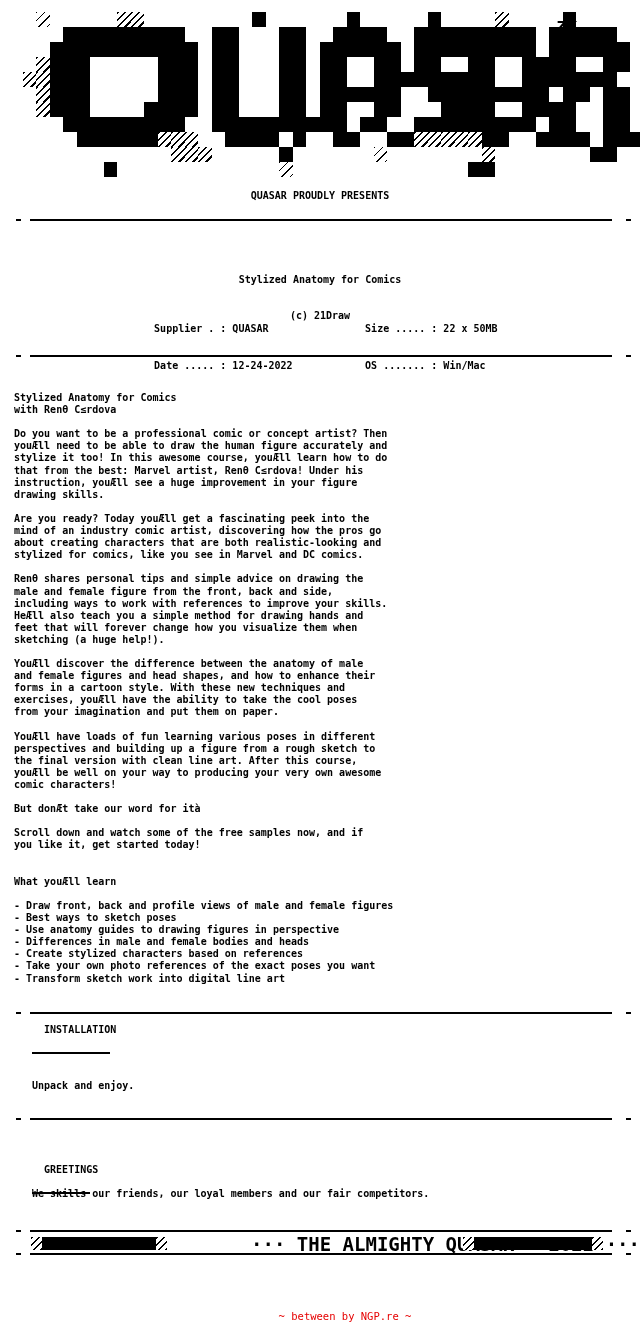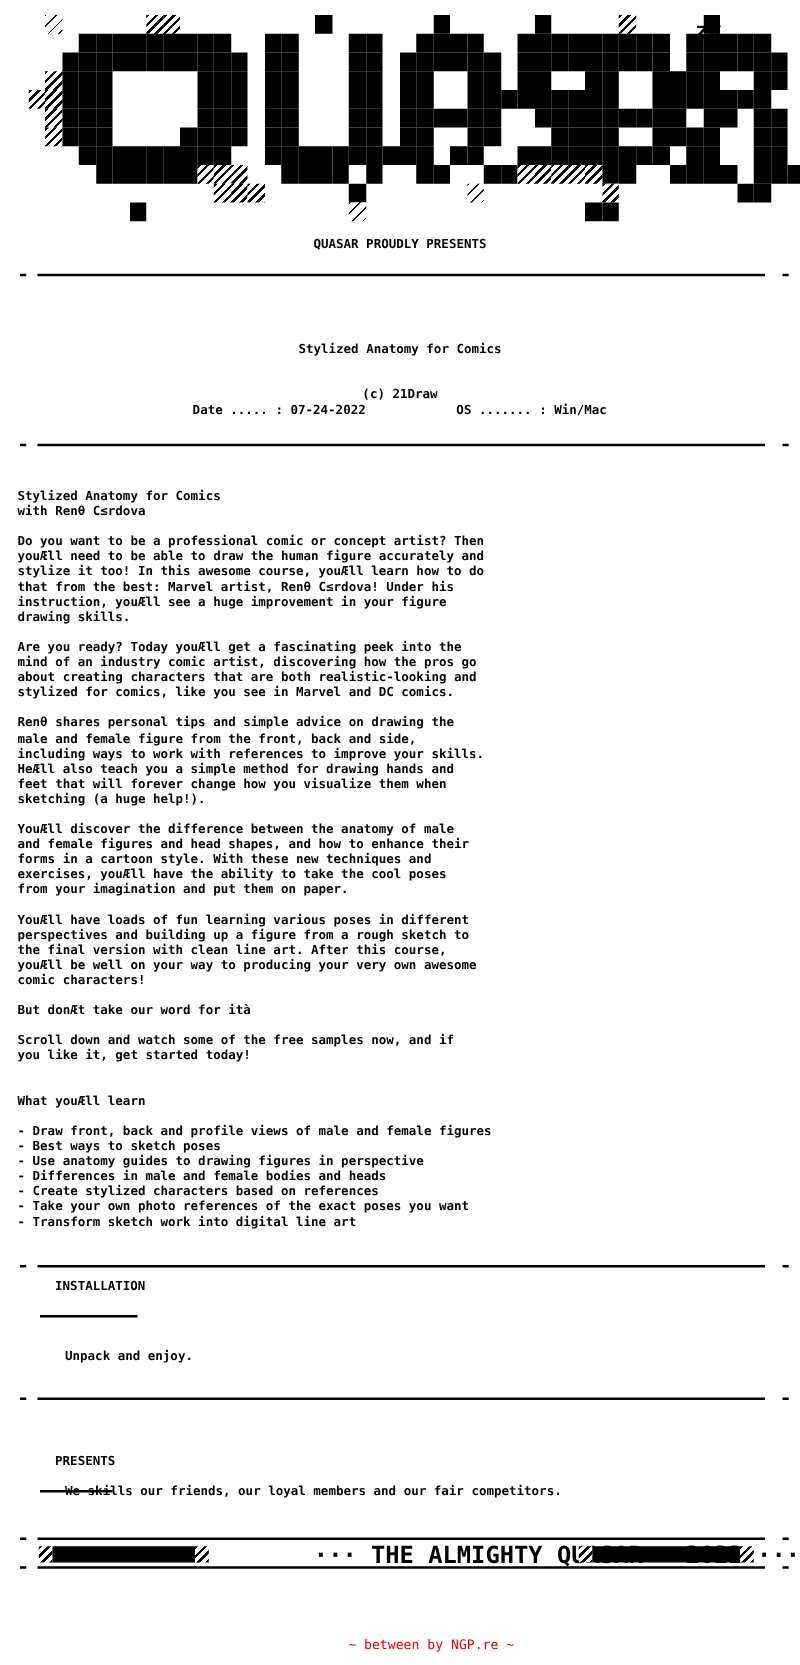--- a/index.html
+++ b/index.html
@@ -27,21 +27,21 @@
   
   #release-head{top:250px;}
   #info-block{position:absolute;left:130px;top:287px;}
   .inforow{height:12.1px;white-space:pre;}
   .inforow .il{display:inline-block;width:211px;}
   
   #description{position:absolute;left:14px;top:392px;margin:0;}
   
   .sect-head{position:absolute;left:32px;}
   .sect-head .hline{height:2px;background:#000;margin-top:4px;}
-  .sect-body{position:absolute;left:32px;margin-left:20px;}
+  .sect-body{position:absolute;left:32px;}
   
   #banner{position:absolute;left:0;top:1237px;width:640px;height:14px;}
   .bar{position:absolute;top:0;height:13px;display:flex;}
   .bar .hseg{width:11px;height:13px;
        background:repeating-linear-gradient(135deg,#000 0 2px,#fff 2px 5px);}
   .bar .bseg{height:13px;background:#000;}
   #bar-left{left:31px;}
   #bar-left .bseg{width:114px;}
   #bar-right{left:463px;}
   #bar-right .bseg{width:118px;}
@@ -596,21 +596,24 @@
   <i class="rd r"></i>
 </div>
 
 <div class="centerline mono" id="release-head">
   <div>Stylized Anatomy for Comics</div>
   <div>(c) 21Draw</div>
 </div>
 
 <div id="info-block" class="mono">
   <div class="inforow">
-    <span class="il">Date ..... : 07-24-2022</span><span>OS ....... : Win/Mac</span>
+    <span class="il">Supplier . : QUASAR</span><span>Size ..... : 22 x 50MB</span>
+  </div>
+  <div class="inforow">
+    <span class="il">Date ..... : 12-24-2022</span><span>OS ....... : Win/Mac</span>
   </div>
 </div>
 
 <div class="rule" style="top:355px">
   <i class="rd l"></i>
   <i class="rl"></i>
   <i class="rd r"></i>
 </div>
 
 <pre id="description" class="mono">Stylized Anatomy for Comics
@@ -675,21 +678,21 @@
 </div>
 <div class="sect-body mono" style="top:1080px">Unpack and enjoy.</div>
 
 <div class="rule" style="top:1118px">
   <i class="rd l"></i>
   <i class="rl"></i>
   <i class="rd r"></i>
 </div>
 
 <div class="sect-head mono" style="top:1152px">
-  <span>PRESENTS</span>
+  <span>GREETINGS</span>
   <div class="hline" style="width:58px"></div>
 </div>
 <div class="sect-body mono" style="top:1188px">We skills our friends, our loyal members and our fair competitors.</div>
 
 <div class="rule" style="top:1230px">
   <i class="rd l"></i>
   <i class="rl"></i>
   <i class="rd r"></i>
 </div>
 

